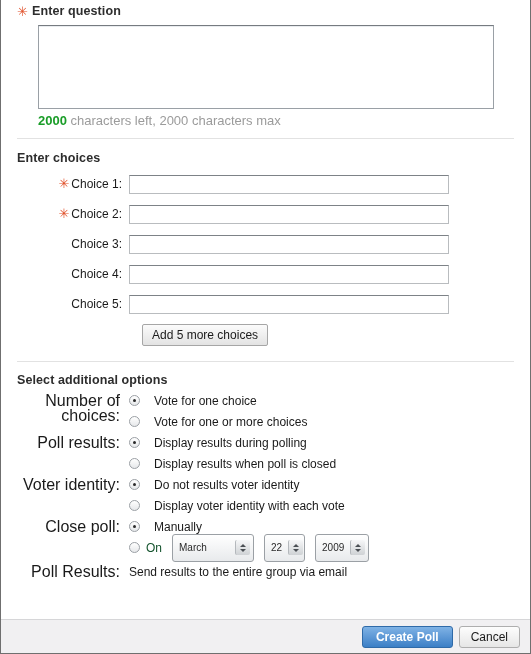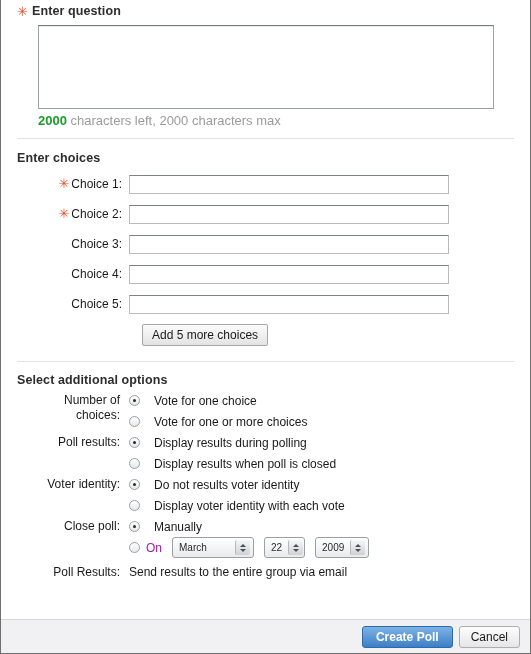--- a/index.html
+++ b/index.html
@@ -108,21 +108,21 @@
     cursor: pointer;
   }
 
   
   .opt-head { padding: 11px 0 6px 0; }
   .orow { display: flex; align-items: flex-start; margin-bottom: 6px; }
   .olbl {
     width: 112px;
     text-align: right;
     padding-right: 9px;
-    font-size: 12px;
+    font-size: 16px;
     line-height: 15px;
     color: #1a1a1a;
     flex: none;
   }
   .ogroup { padding-top: 0; }
   .radio-line {
     display: flex;
     align-items: center;
     height: 15px;
     margin-bottom: 6px;
@@ -145,21 +145,21 @@
     width: 3px; height: 3px;
     border-radius: 50%;
     background: #2a2a2a;
   }
   .rtext { font-size: 12px; color: #1a1a1a; white-space: nowrap; margin-left: 8px; }
 
   
   .sel {
     display: inline-flex;
     align-items: center;
-    height: 21px;
+    height: 28px;
     border: 1px solid #9ba0a5;
     border-radius: 3px;
     background: linear-gradient(#ffffff, #e8eaec);
     margin-left: 4px;
     cursor: pointer;
     overflow: hidden;
   }
   .sel .sval {
     font-size: 10px;
     color: #2a2a2a;
@@ -186,21 +186,21 @@
     flex: none;
   }
   .stepper .up, .stepper .dn {
     width: 0; height: 0;
     border-left: 3px solid transparent;
     border-right: 3px solid transparent;
   }
   .stepper .up { border-bottom: 3px solid #4a4f54; }
   .stepper .dn { border-top: 3px solid #4a4f54; }
 
-  .on-label { font-size: 12px; color: #a21caf; }
+  .on-label { font-size: 12px; color: #14532d; }
 
   .prow { display: flex; align-items: center; margin-top: 9px; }
   .prow .olbl { line-height: 16px; }
   .pval { font-size: 12px; color: #1a1a1a; }
 
   
   .footer {
     position: absolute;
     left: 0; right: 0; bottom: 0;
     height: 34px;

